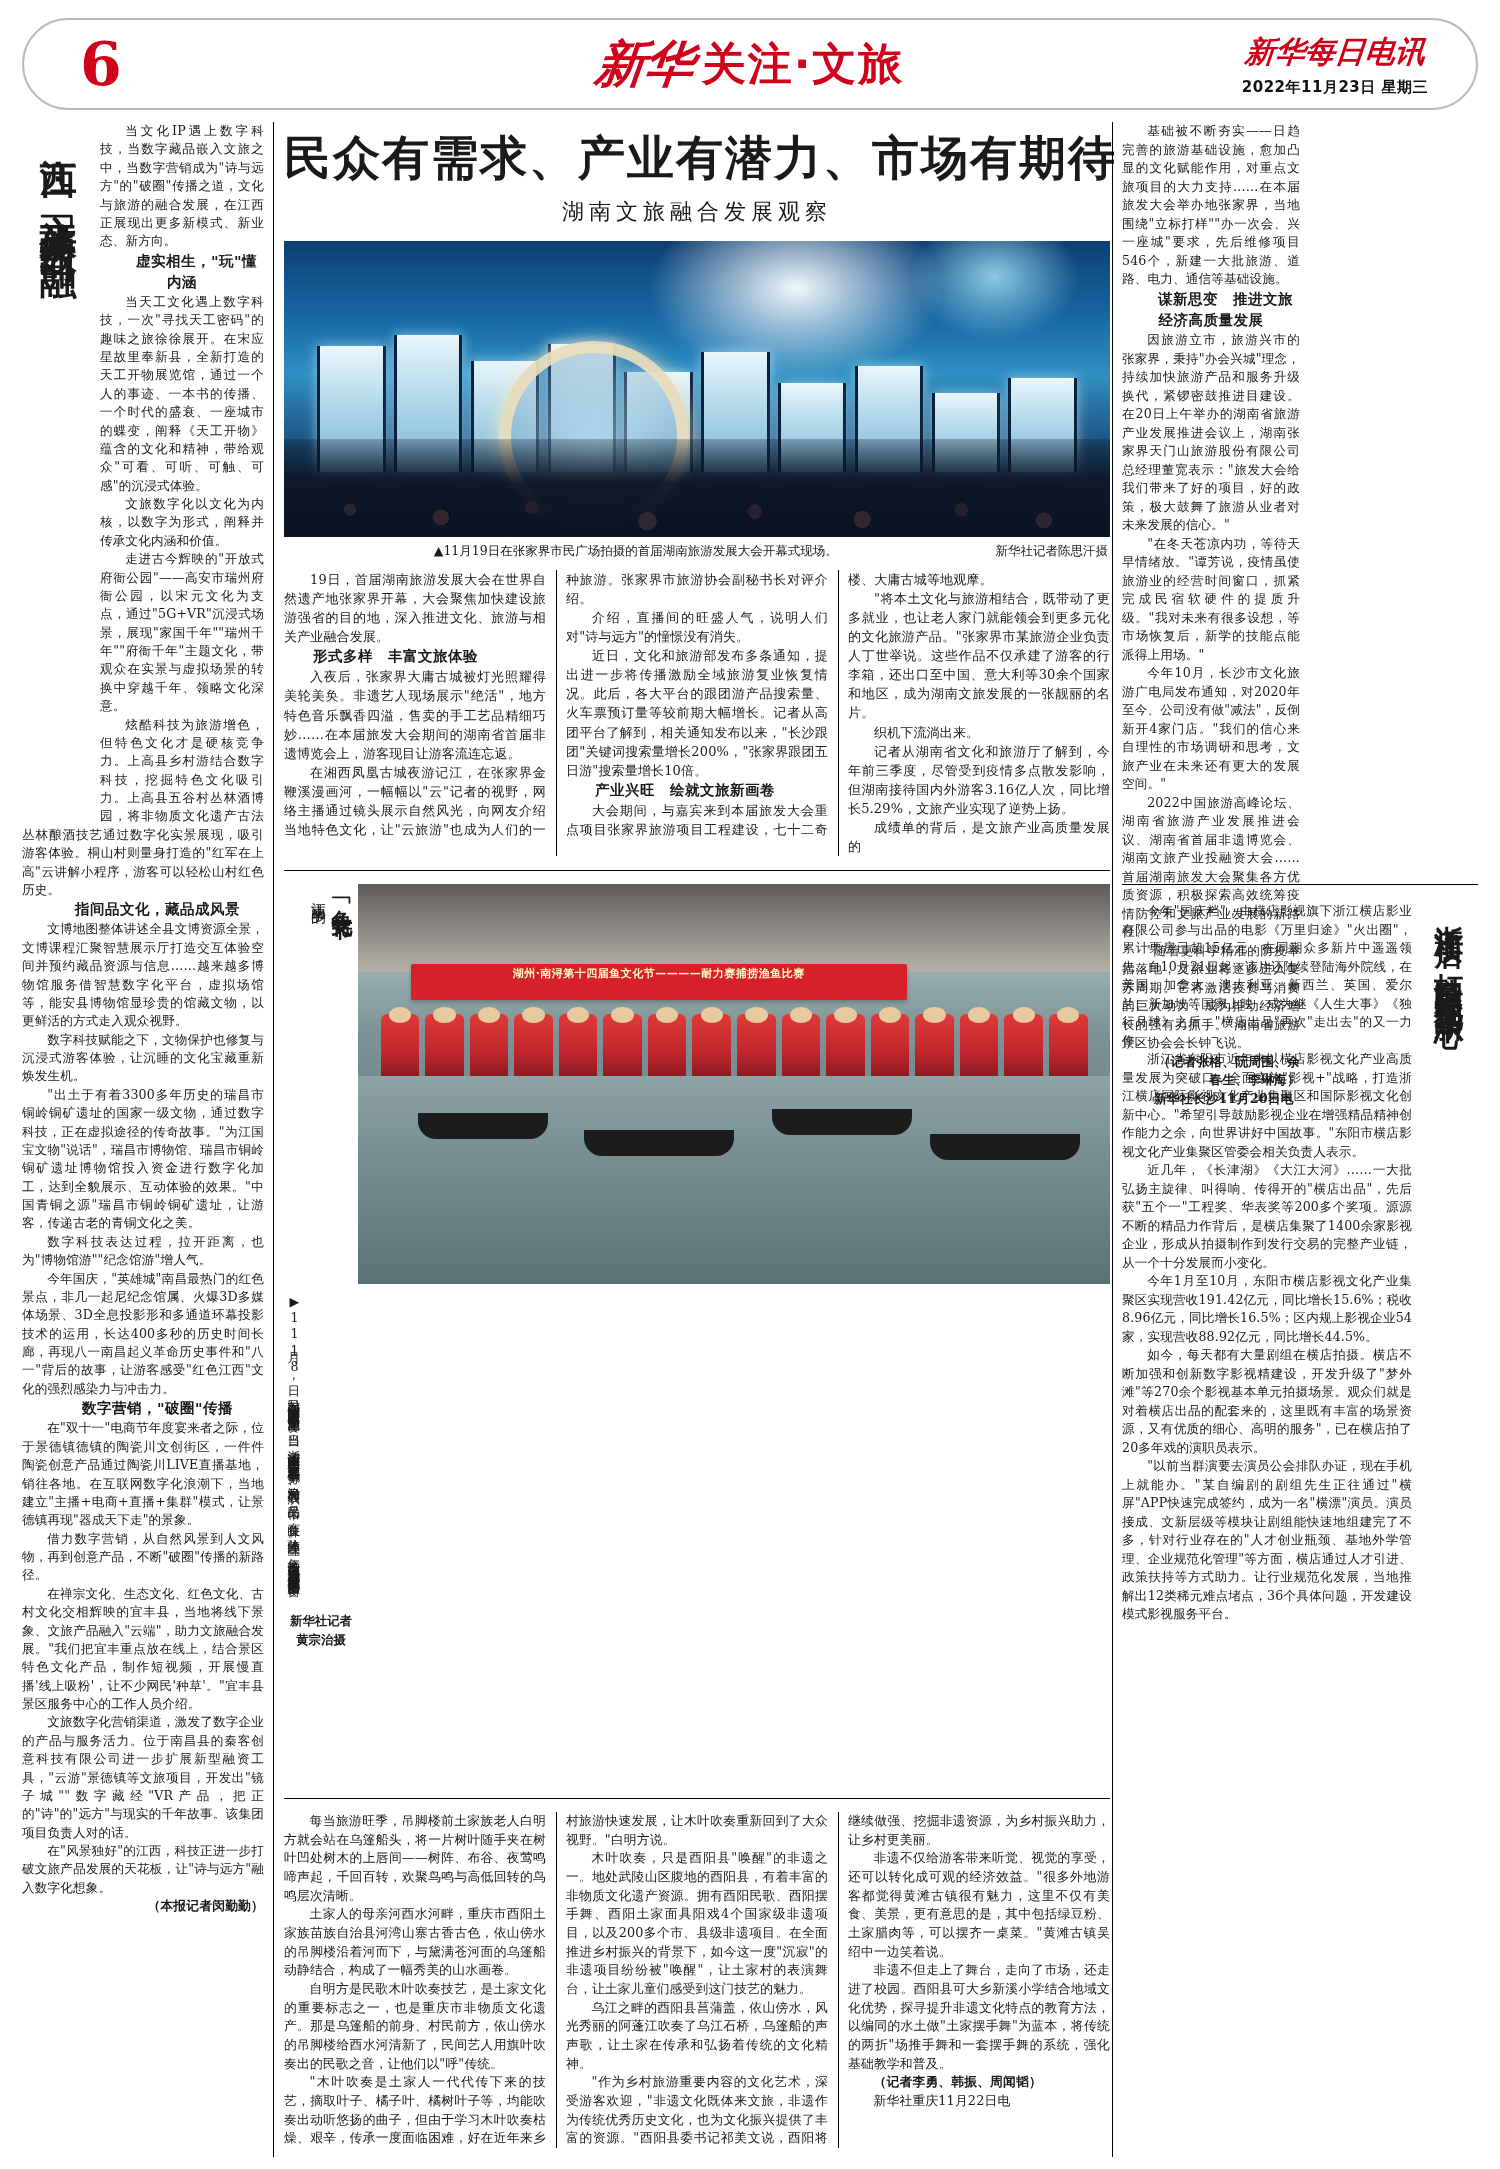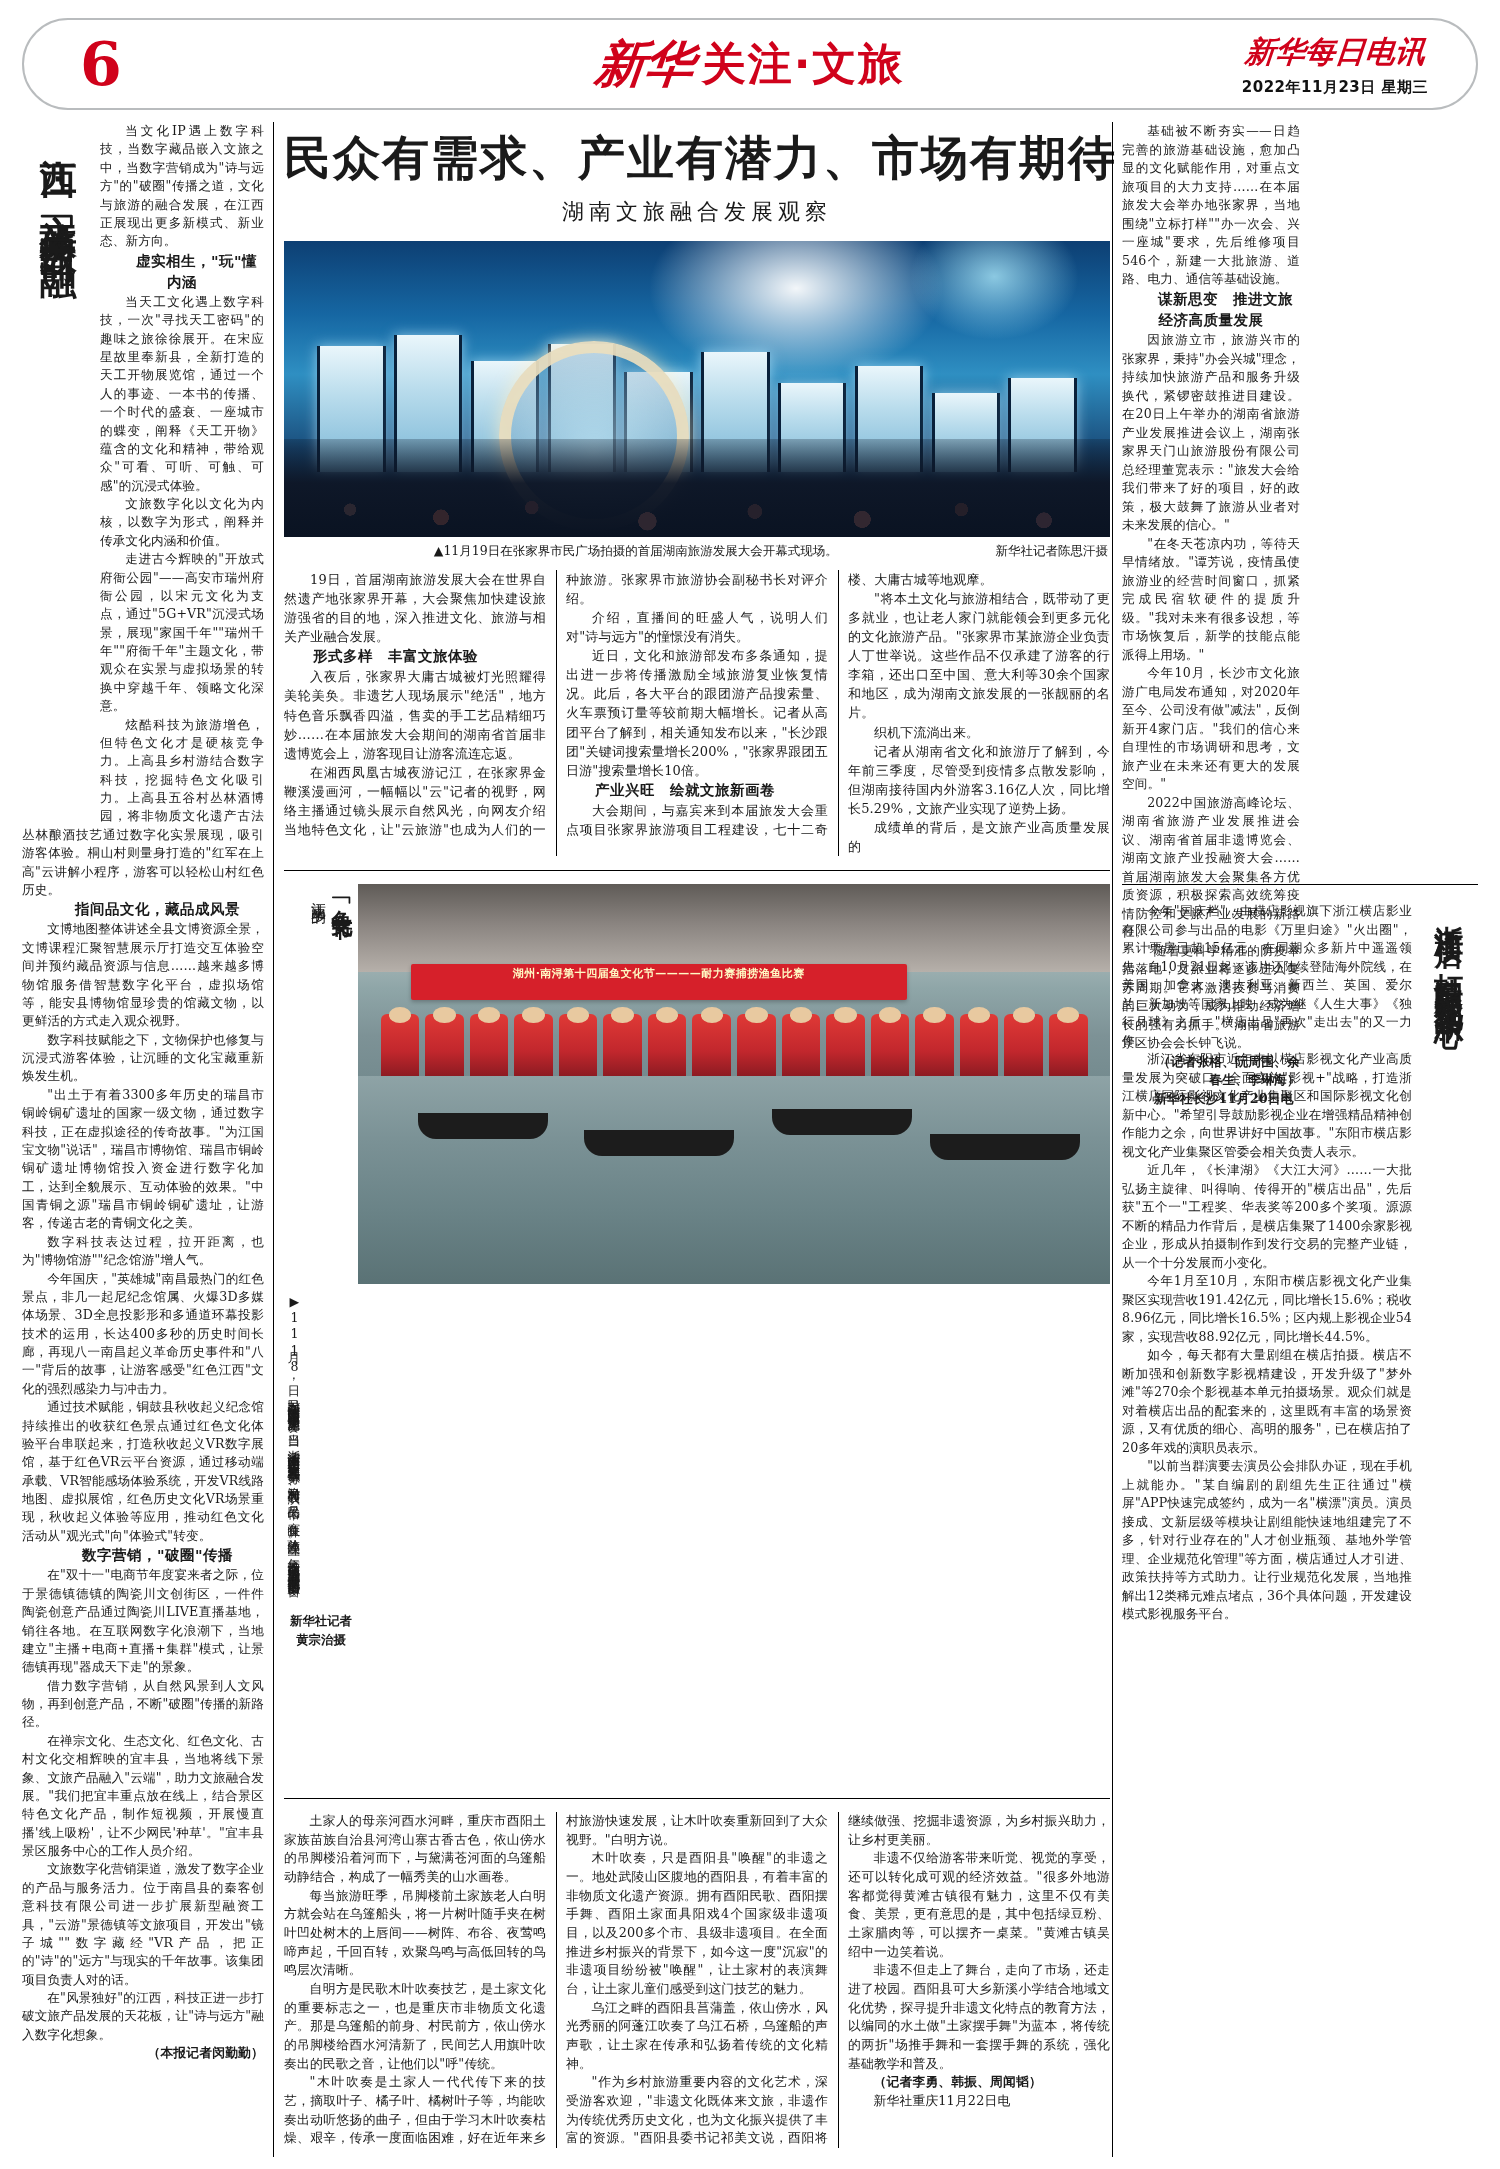--- a/index.html
+++ b/index.html
@@ -301,21 +301,20 @@
       <p>文旅数字化以文化为内核，以数字为形式，阐释并传承文化内涵和价值。</p>
       <p>走进古今辉映的"开放式府衙公园"——高安市瑞州府衙公园，以宋元文化为支点，通过"5G+VR"沉浸式场景，展现"家国千年""瑞州千年""府衙千年"主题文化，带观众在实景与虚拟场景的转换中穿越千年、领略文化深意。</p>
       <p>炫酷科技为旅游增色，但特色文化才是硬核竞争力。上高县乡村游结合数字科技，挖掘特色文化吸引力。上高县五谷村丛林酒博园，将非物质文化遗产古法丛林酿酒技艺通过数字化实景展现，吸引游客体验。桐山村则量身打造的"红军在上高"云讲解小程序，游客可以轻松山村红色历史。</p>
 
       <p class="sub-head">指间品文化，藏品成风景</p>
       <p>文博地图整体讲述全县文博资源全景，文博课程汇聚智慧展示厅打造交互体验空间并预约藏品资源与信息……越来越多博物馆服务借智慧数字化平台，虚拟场馆等，能安县博物馆显珍贵的馆藏文物，以更鲜活的方式走入观众视野。</p>
       <p>数字科技赋能之下，文物保护也修复与沉浸式游客体验，让沉睡的文化宝藏重新焕发生机。</p>
       <p>"出土于有着3300多年历史的瑞昌市铜岭铜矿遗址的国家一级文物，通过数字科技，正在虚拟途径的传奇故事。"为江国宝文物"说话"，瑞昌市博物馆、瑞昌市铜岭铜矿遗址博物馆投入资金进行数字化加工，达到全貌展示、互动体验的效果。"中国青铜之源"瑞昌市铜岭铜矿遗址，让游客，传递古老的青铜文化之美。</p>
       <p>数字科技表达过程，拉开距离，也为"博物馆游""纪念馆游"增人气。</p>
       <p>今年国庆，"英雄城"南昌最热门的红色景点，非几一起尼纪念馆属、火爆3D多媒体场景、3D全息投影形和多通道环幕投影技术的运用，长达400多秒的历史时间长廊，再现八一南昌起义革命历史事件和"八一"背后的故事，让游客感受"红色江西"文化的强烈感染力与冲击力。</p>
-      <p>通过技术赋能，铜鼓县秋收起义纪念馆持续推出的收获红色景点通过红色文化体验平台串联起来，打造秋收起义VR数字展馆，基于红色VR云平台资源，通过移动端承载、VR智能感场体验系统，开发VR线路地图、虚拟展馆，红色历史文化VR场景重现，秋收起义体验等应用，推动红色文化活动从"观光式"向"体验式"转变。</p>
 
       <p class="sub-head">数字营销，"破圈"传播</p>
       <p>在"双十一"电商节年度宴来者之际，位于景德镇德镇的陶瓷川文创街区，一件件陶瓷创意产品通过陶瓷川LIVE直播基地，销往各地。在互联网数字化浪潮下，当地建立"主播+电商+直播+集群"模式，让景德镇再现"器成天下走"的景象。</p>
       <p>借力数字营销，从自然风景到人文风物，再到创意产品，不断"破圈"传播的新路径。</p>
       <p>在禅宗文化、生态文化、红色文化、古村文化交相辉映的宜丰县，当地将线下景象、文旅产品融入"云端"，助力文旅融合发展。"我们把宜丰重点放在线上，结合景区特色文化产品，制作短视频，开展慢直播'线上吸粉'，让不少网民'种草'。"宜丰县景区服务中心的工作人员介绍。</p>
       <p>文旅数字化营销渠道，激发了数字企业的产品与服务活力。位于南昌县的秦客创意科技有限公司进一步扩展新型融资工具，"云游"景德镇等文旅项目，开发出"镜子城""数字藏经"VR产品，把正的"诗"的"远方"与现实的千年故事。该集团项目负责人对的话。</p>
       <p>在"风景独好"的江西，科技正进一步打破文旅产品发展的天花板，让"诗与远方"融入数字化想象。</p>
       <p class="sign">（本报记者闵勤勤）</p>
     </div>
   </div>
@@ -441,22 +440,22 @@
       <p>浙江省东阳市近年来以横店影视文化产业高质量发展为突破口，全面实施"影视+"战略，打造浙江横店国际影视文化产业集聚区和国际影视文化创新中心。"希望引导鼓励影视企业在增强精品精神创作能力之余，向世界讲好中国故事。"东阳市横店影视文化产业集聚区管委会相关负责人表示。</p>
       <p>近几年，《长津湖》《大江大河》……一大批弘扬主旋律、叫得响、传得开的"横店出品"，先后获"五个一"工程奖、华表奖等200多个奖项。源源不断的精品力作背后，是横店集聚了1400余家影视企业，形成从拍摄制作到发行交易的完整产业链，从一个十分发展而小变化。</p>
       <p>今年1月至10月，东阳市横店影视文化产业集聚区实现营收191.42亿元，同比增长15.6%；税收8.96亿元，同比增长16.5%；区内规上影视企业54家，实现营收88.92亿元，同比增长44.5%。</p>
       <p>如今，每天都有大量剧组在横店拍摄。横店不断加强和创新数字影视精建设，开发升级了"梦外滩"等270余个影视基本单元拍摄场景。观众们就是对着横店出品的配套来的，这里既有丰富的场景资源，又有优质的细心、高明的服务"，已在横店拍了20多年戏的演职员表示。</p>
       <p>"以前当群演要去演员公会排队办证，现在手机上就能办。"某自编剧的剧组先生正往通过"横屏"APP快速完成签约，成为一名"横漂"演员。演员接成、文新层级等模块让剧组能快速地组建完了不多，针对行业存在的"人才创业瓶颈、基地外学管理、企业规范化管理"等方面，横店通过人才引进、政策扶持等方式助力。让行业规范化发展，当地推解出12类稀元难点堵点，36个具体问题，开发建设模式影视服务平台。</p>
     </div>
   </div>
 
   <div class="bottom-art">
     <div class="bottom-cols col-text">
+      <p>每当旅游旺季，吊脚楼前土家族老人白明方就会站在乌篷船头，将一片树叶随手夹在树叶凹处树木的上唇间——树阵、布谷、夜莺鸣啼声起，千回百转，欢聚鸟鸣与高低回转的鸟鸣层次清晰。</p>
       <p>土家人的母亲河酉水河畔，重庆市酉阳土家族苗族自治县河湾山寨古香古色，依山傍水的吊脚楼沿着河而下，与黛满苍河面的乌篷船动静结合，构成了一幅秀美的山水画卷。</p>
-      <p>每当旅游旺季，吊脚楼前土家族老人白明方就会站在乌篷船头，将一片树叶随手夹在树叶凹处树木的上唇间——树阵、布谷、夜莺鸣啼声起，千回百转，欢聚鸟鸣与高低回转的鸟鸣层次清晰。</p>
       <p>自明方是民歌木叶吹奏技艺，是土家文化的重要标志之一，也是重庆市非物质文化遗产。那是乌篷船的前身、村民前方，依山傍水的吊脚楼给酉水河清新了，民间艺人用旗叶吹奏出的民歌之音，让他们以"呼"传统。</p>
       <p>"木叶吹奏是土家人一代代传下来的技艺，摘取叶子、橘子叶、橘树叶子等，均能吹奏出动听悠扬的曲子，但由于学习木叶吹奏枯燥、艰辛，传承一度面临困难，好在近年来乡村旅游快速发展，让木叶吹奏重新回到了大众视野。"白明方说。</p>
       <p>木叶吹奏，只是酉阳县"唤醒"的非遗之一。地处武陵山区腹地的酉阳县，有着丰富的非物质文化遗产资源。拥有酉阳民歌、酉阳摆手舞、酉阳土家面具阳戏4个国家级非遗项目，以及200多个市、县级非遗项目。在全面推进乡村振兴的背景下，如今这一度"沉寂"的非遗项目纷纷被"唤醒"，让土家村的表演舞台，让土家儿童们感受到这门技艺的魅力。</p>
       <p>乌江之畔的酉阳县菖蒲盖，依山傍水，风光秀丽的阿蓬江吹奏了乌江石桥，乌篷船的声声歌，让土家在传承和弘扬着传统的文化精神。</p>
       <p>"作为乡村旅游重要内容的文化艺术，深受游客欢迎，"非遗文化既体来文旅，非遗作为传统优秀历史文化，也为文化振兴提供了丰富的资源。"酉阳县委书记祁美文说，酉阳将继续做强、挖掘非遗资源，为乡村振兴助力，让乡村更美丽。</p>
       <p>非遗不仅给游客带来听觉、视觉的享受，还可以转化成可观的经济效益。"很多外地游客都觉得黄滩古镇很有魅力，这里不仅有美食、美景，更有意思的是，其中包括绿豆粉、土家腊肉等，可以摆齐一桌菜。"黄滩古镇吴绍中一边笑着说。</p>
       <p>非遗不但走上了舞台，走向了市场，还走进了校园。酉阳县可大乡新溪小学结合地域文化优势，探寻提升非遗文化特点的教育方法，以编同的水土做"土家摆手舞"为蓝本，将传统的两折"场推手舞和一套摆手舞的系统，强化基础教学和普及。</p>
       <p class="sign">（记者李勇、韩振、周闻韬）</p>
       <p class="sign2">新华社重庆11月22日电</p>
     </div>

